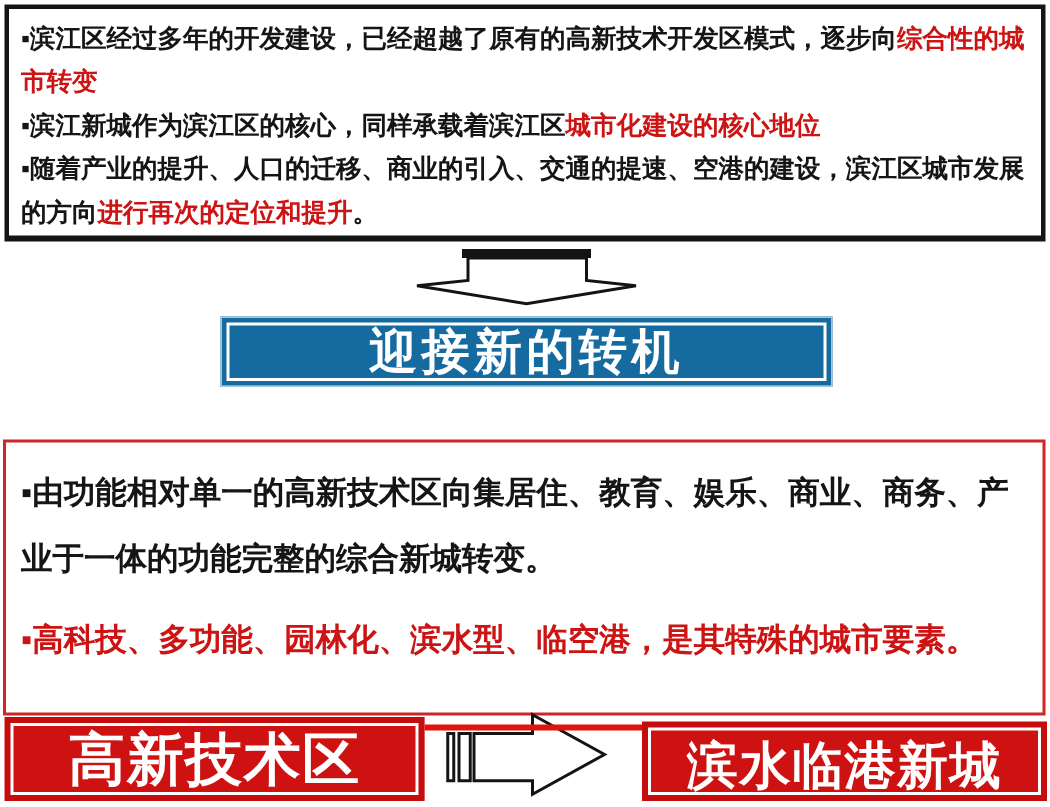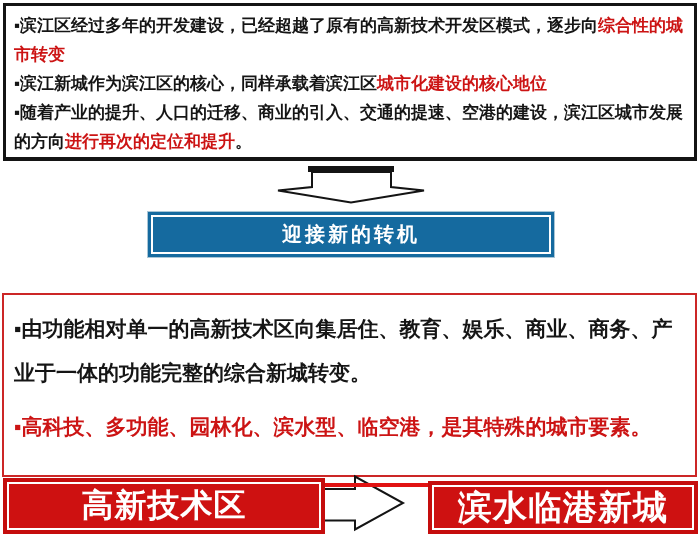--- a/index.html
+++ b/index.html
@@ -21,21 +21,21 @@
 
   
   .down-arrow{position:absolute;left:260px;top:162px;width:180px;height:46px;}
 
   
   .banner{
     position:absolute;left:147px;top:211px;width:408px;height:47px;
     background:#156A9F;border:1px solid #A9C6D6;
     box-shadow:inset 0 0 0 3px #156A9F, inset 0 0 0 5px #ffffff;
     display:flex;align-items:center;justify-content:center;
-    color:#ffffff;font-size:20px;letter-spacing:3px;
+    color:#ffffff;font-size:32px;letter-spacing:3px;
   }
 
   
   .middle-box{
     position:absolute;left:2px;top:293px;width:695px;height:184px;
     border:2px solid #CC2626;
     padding:12px 10px 0 10px;
     font-size:21px;line-height:44px;
   }
   .middle-box p.gap-top{margin-top:10px;}
@@ -49,22 +49,22 @@
   
   .striped-arrow{position:absolute;left:292px;top:471px;width:116px;height:64px;z-index:5;}
 
   
   .red-box{
     position:absolute;background:#CE1111;
     box-shadow:inset 0 0 0 4px #C50D0D, inset 0 0 0 6px #ffffff;
     display:flex;align-items:center;justify-content:center;
     color:#ffffff;z-index:7;letter-spacing:1px;
   }
-  .red-box.left{left:3px;top:478px;width:322px;height:56px;font-size:32px;}
-  .red-box.right{left:428px;top:481px;width:270px;height:53px;font-size:34px;}
+  .red-box.left{left:3px;top:478px;width:280px;height:56px;font-size:38px;}
+  .red-box.right{left:428px;top:481px;width:270px;height:53px;font-size:34px;align-items:flex-end;}
 </style>
 </head>
 <body>
 
 <div class="slide">
 
   <div class="top-box">
       <p><span>▪滨江区经过多年的开发建设，已经超越了原有的高新技术开发区模式，逐步向</span><span class="em-red">综合性的城市转变</span></p>
       <p><span>▪滨江新城作为滨江区的核心，同样承载着滨江区</span><span class="em-red">城市化建设的核心地位</span></p>
       <p><span>▪随着产业的提升、人口的迁移、商业的引入、交通的提速、空港的建设，滨江区城市发展的方向</span><span class="em-red">进行再次的定位和提升</span><span>。</span></p>

